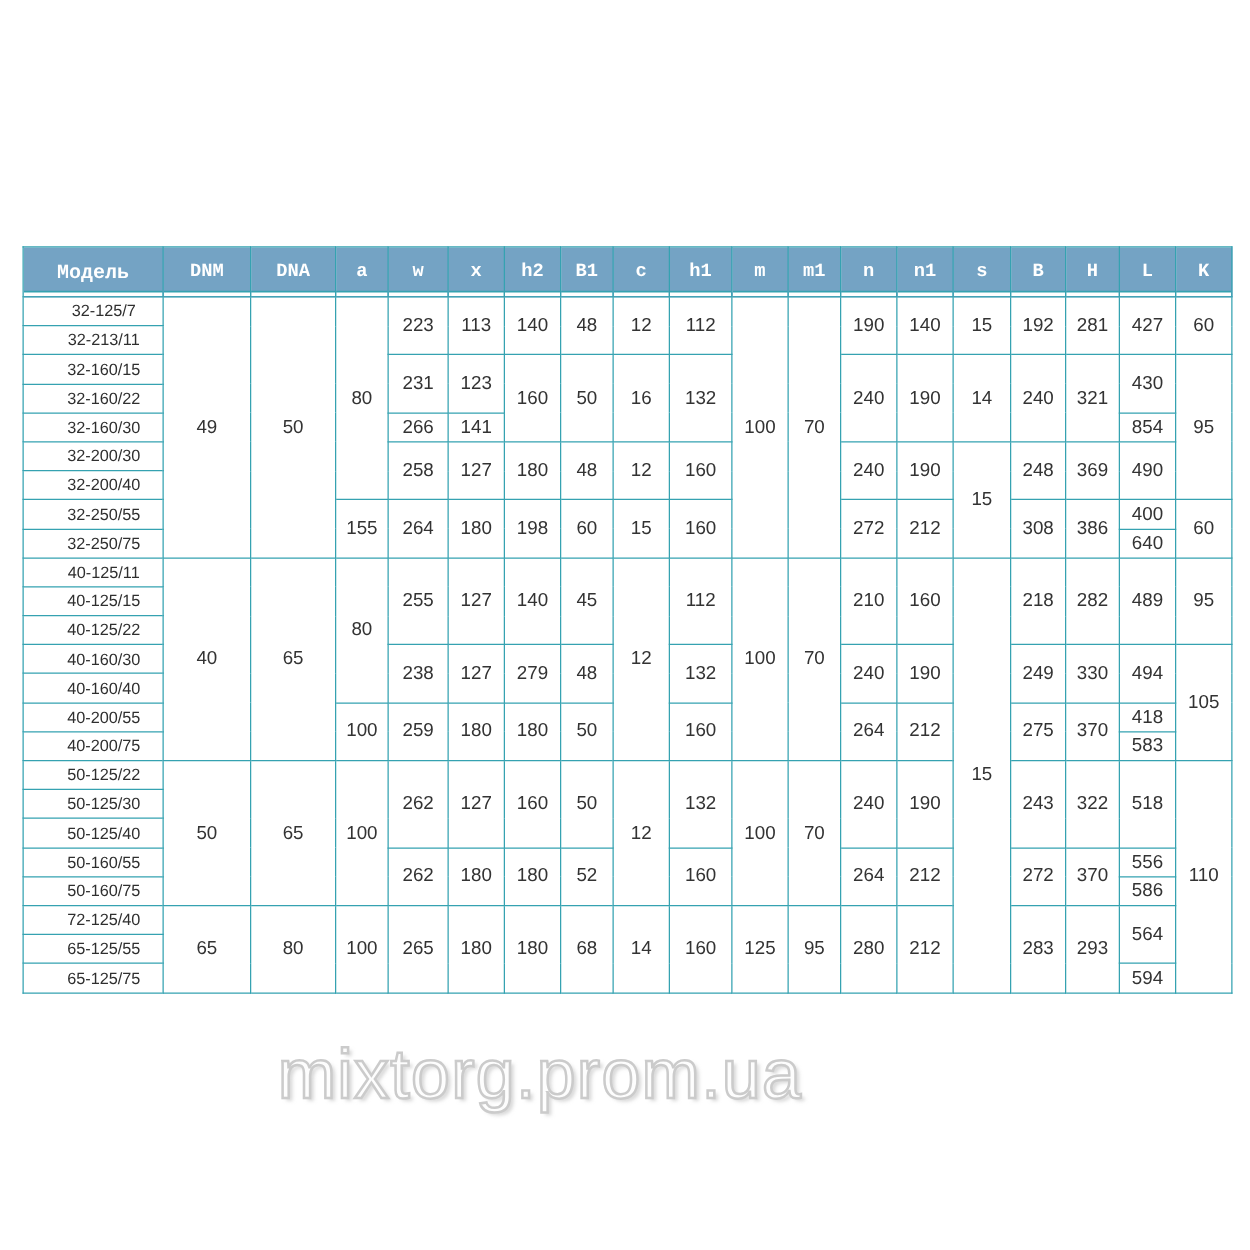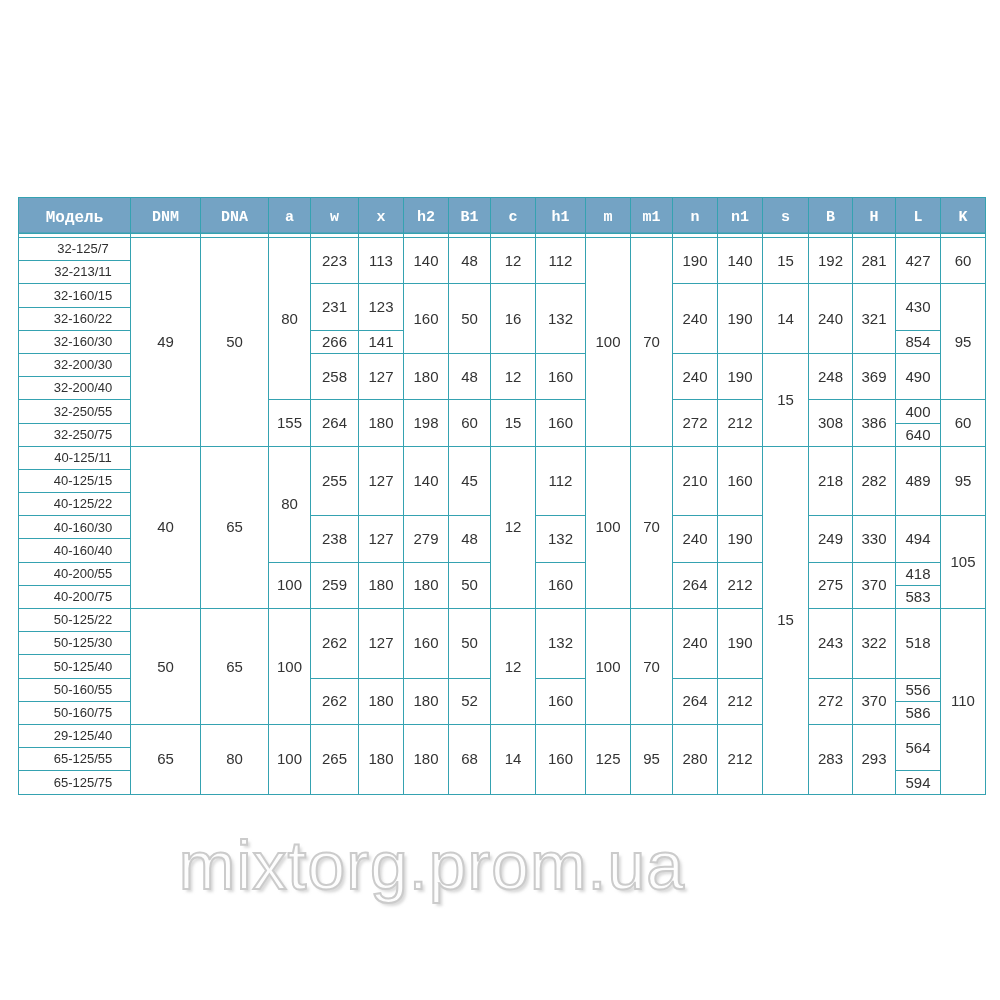--- a/index.html
+++ b/index.html
@@ -27,21 +27,21 @@
     color:#333333;font-size:15px;
     height:22.2px;padding:0;text-align:center;vertical-align:middle;
     line-height:1.05;
   }
   table.dims td.model{
     text-align:center;padding-left:17px;font-size:13px;color:#2f2f2f;
   }
   .watermark{
     position:absolute;left:0;width:864px;top:826px;
     text-align:center;
-    font-size:68px;letter-spacing:1px;
+    font-size:56px;letter-spacing:1px;
     color:#fdfdfd;
     -webkit-text-stroke:2px #cbcbcb;
     text-shadow:3px 3px 3px rgba(185,185,185,0.55);
     white-space:nowrap;
     user-select:none;
   }
 </style>
 </head>
 <body>
 
@@ -277,21 +277,21 @@
         <td rowspan="2">212</td>
         <td rowspan="2">272</td>
         <td rowspan="2">370</td>
         <td>556</td>
       </tr>
       <tr>
         <td class="model">50-160/75</td>
         <td>586</td>
       </tr>
       <tr>
-        <td class="model">29-125/40</td>
+        <td class="model">72-125/40</td>
         <td rowspan="3">65</td>
         <td rowspan="3">80</td>
         <td rowspan="3">100</td>
         <td rowspan="3">265</td>
         <td rowspan="3">180</td>
         <td rowspan="3">180</td>
         <td rowspan="3">68</td>
         <td rowspan="3">14</td>
         <td rowspan="3">160</td>
         <td rowspan="3">125</td>

